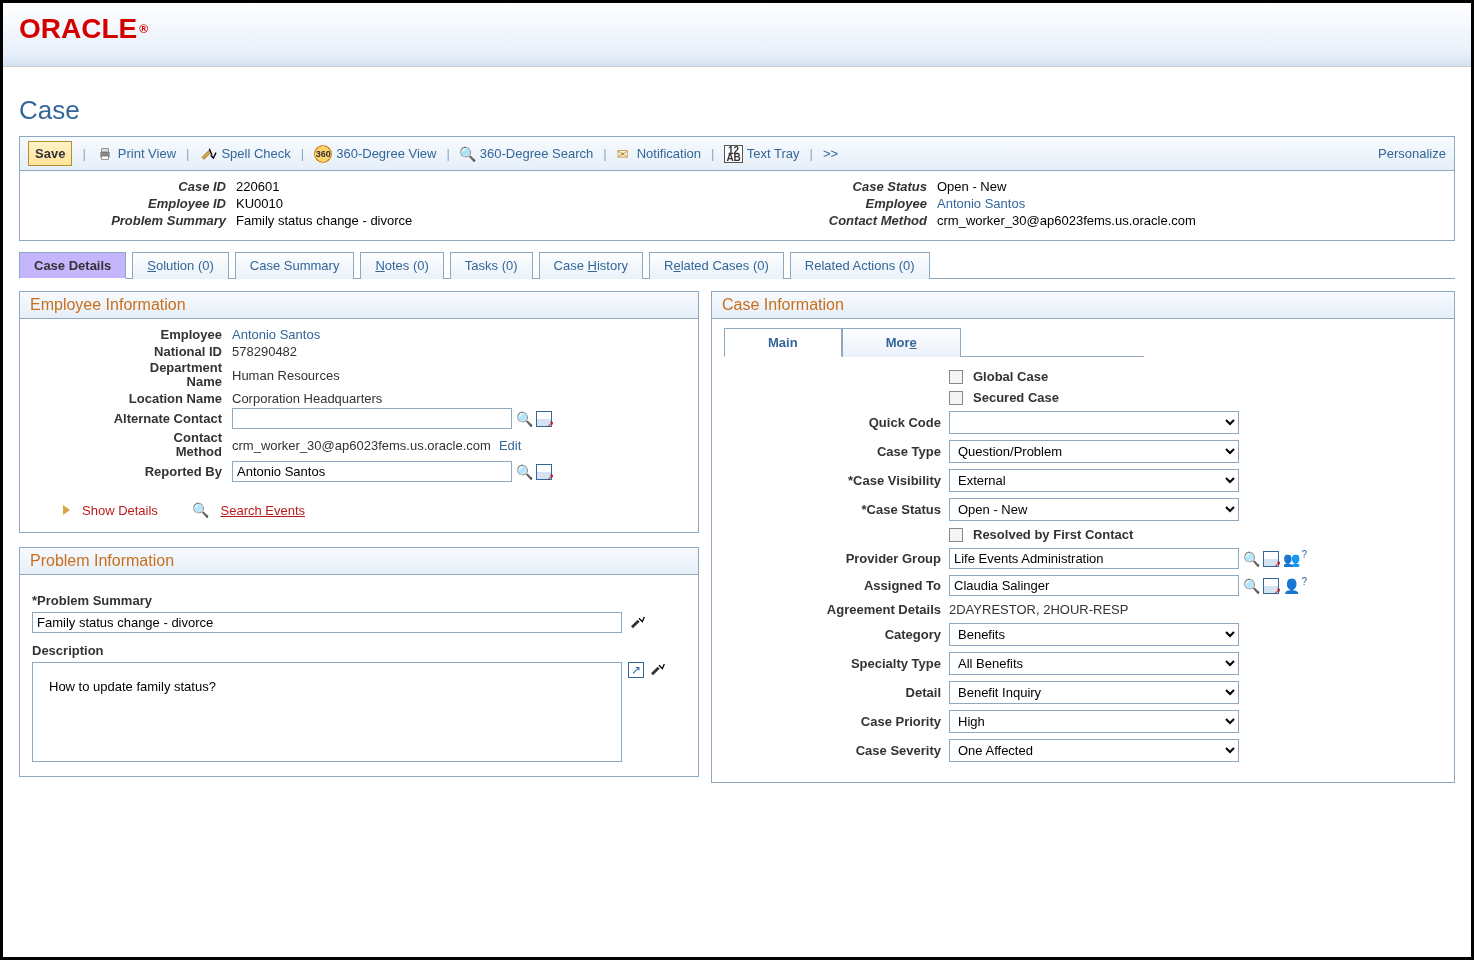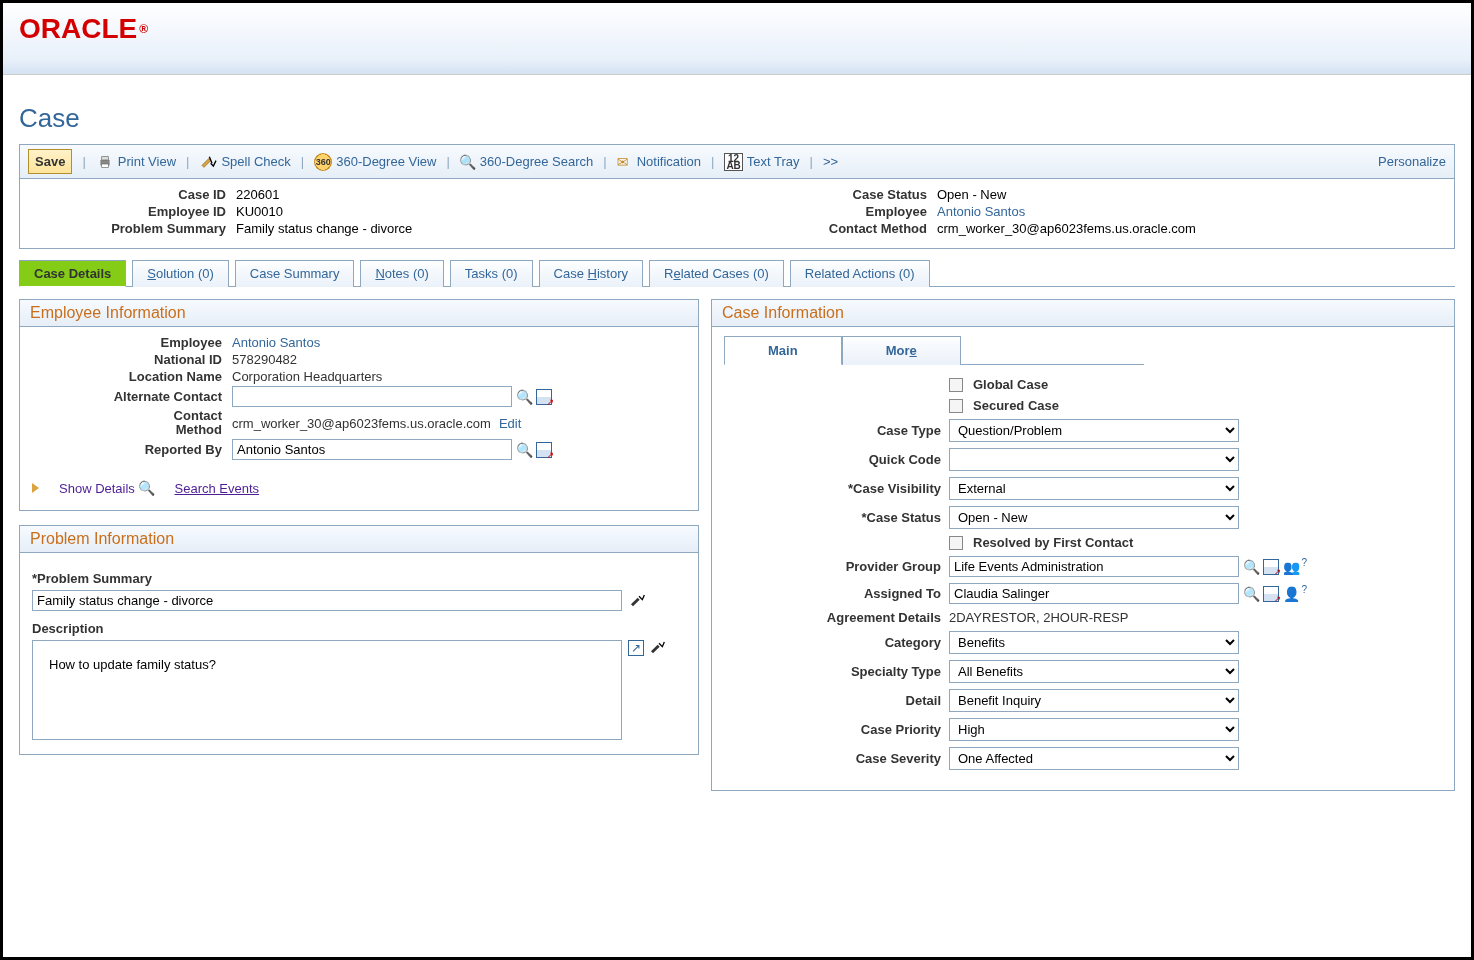--- a/index.html
+++ b/index.html
@@ -14,21 +14,21 @@
     border: 3px solid #000;
     width: 1474px;
     height: 960px;
     background: #fff;
     position: relative;
   }
   .header-grad {
     background: linear-gradient(#fff 0%, #e8f0fa 80%, #d4e2f2 100%);
     border-bottom: 1px solid #ccc;
     padding: 10px 16px 14px 16px;
-    height: 72px;
+    height: 64px;
   }
   .oracle-logo {
     color: #d40000;
     font-family: Arial, sans-serif;
     font-weight: bold;
     font-size: 28px;
     letter-spacing: 0px;
     display:inline-flex;
     align-items:center;
   }
@@ -70,41 +70,41 @@
     cursor: pointer;
   }
   .summary-box {
     border: 1px solid #8ea8bf;
     border-top: none;
     padding: 8px 16px 10px 16px;
     display: flex;
   }
   .summary-col { flex:1; }
   .summary-row { display:flex; margin-bottom:2px; }
-  .summary-label { width: 200px; text-align:right; font-weight:bold; color:#333; padding-right:10px;}
+  .summary-label { width: 200px; text-align:right; font-weight:bold; color:#333; padding-right:10px;font-style:italic;}
   .summary-val { color:#000000; }
   .summary-val.link { color:#336699; cursor:pointer; }
   .tabs-row {
     margin-top: 10px;
     display:flex;
     gap:6px;
     border-bottom: 1px solid #8ea8bf;
   }
   .tab {
     border:1px solid #8ea8bf;
     border-bottom:none;
     padding: 5px 14px;
     background: linear-gradient(#fdfeff,#eaf1f9);
     color:#336699;
     cursor:pointer;
     position:relative;
     top:1px;
   }
   .tab.active {
-    background:#84cc16;
+    background:#c4b5fd;
     font-weight:bold;
     color:#333;
     border-bottom:1px solid #fff;
   }
   .tab .ul { text-decoration: underline; }
   .cols {
     display:flex;
     gap: 12px;
     margin-top: 12px;
   }
@@ -125,21 +125,21 @@
   .frow { display:flex; align-items:center; margin-bottom:2px; }
   .flabel { width: 200px; text-align:right; padding-right:10px; font-weight:bold; }
   .fval { flex:1; display:flex; align-items:center; gap:4px; }
   .fval input[type=text], .fval select, .fval textarea, .freeinput {
     border:1px solid #8ea8bf;
     padding:2px 4px;
     font-size:13px;
     background:#fff;
   }
   .link { color:#336699; cursor:pointer; }
-  .mini-link { display:inline-flex; align-items:center; gap:20px; color:#4c1d95; cursor:pointer; margin-top:10px;}
+  .mini-link { display:inline-flex; align-items:center; gap:12px; color:#b91c1c; cursor:pointer; margin-top:10px;margin-left:31px;}
   .section-label { font-weight:bold; margin:10px 0 4px 0; display:block;}
   .description-box {
     border:1px solid #8ea8bf;
     width: 590px;
     height: 100px;
     padding:16px;
     resize:none;
     font-family:Arial;
     font-size:13px;
   }
@@ -301,20 +301,24 @@
                 <div class="flabel">Employee</div>
                 <div class="fval">
                   <span class="link">Antonio Santos</span>
                 </div>
               </div>
             <div class="frow">
                 <div class="flabel">National ID</div>
                 <div class="fval">578290482</div>
               </div>
             <div class="frow">
+                <div class="flabel" style="line-height:14px;">Department<br>Name</div>
+                <div class="fval">Human Resources</div>
+              </div>
+            <div class="frow">
                 <div class="flabel">Location Name</div>
                 <div class="fval">Corporation Headquarters</div>
               </div>
             <div class="frow">
               <div class="flabel">Alternate Contact</div>
               <div class="fval">
                 <input type="text" style="width: 280px;" value="">
                 <span class="ico ico-lookup"></span>
                 <span class="ico-cal"></span>
               </div>
@@ -389,29 +393,29 @@
               </div>
             <div class="ci-row">
                 <div class="ci-label"></div>
                 <div class="ci-val">
                   <span class="chk"></span>
                   <span style="font-weight:bold">Secured Case</span>
                 </div>
               </div>
 
             <div class="ci-row">
+                <div class="ci-label">Quick Code</div>
+                <div class="ci-val">
+                  <select><option></option></select>
+                </div>
+              </div>
+            <div class="ci-row">
                 <div class="ci-label">Case Type</div>
                 <div class="ci-val">
                   <select><option>Question/Problem</option></select>
-                </div>
-              </div>
-            <div class="ci-row">
-                <div class="ci-label">Quick Code</div>
-                <div class="ci-val">
-                  <select><option></option></select>
                 </div>
               </div>
             <div class="ci-row">
                 <div class="ci-label">*Case Visibility</div>
                 <div class="ci-val">
                   <select><option>External</option></select>
                 </div>
               </div>
             <div class="ci-row">
                 <div class="ci-label">*Case Status</div>

